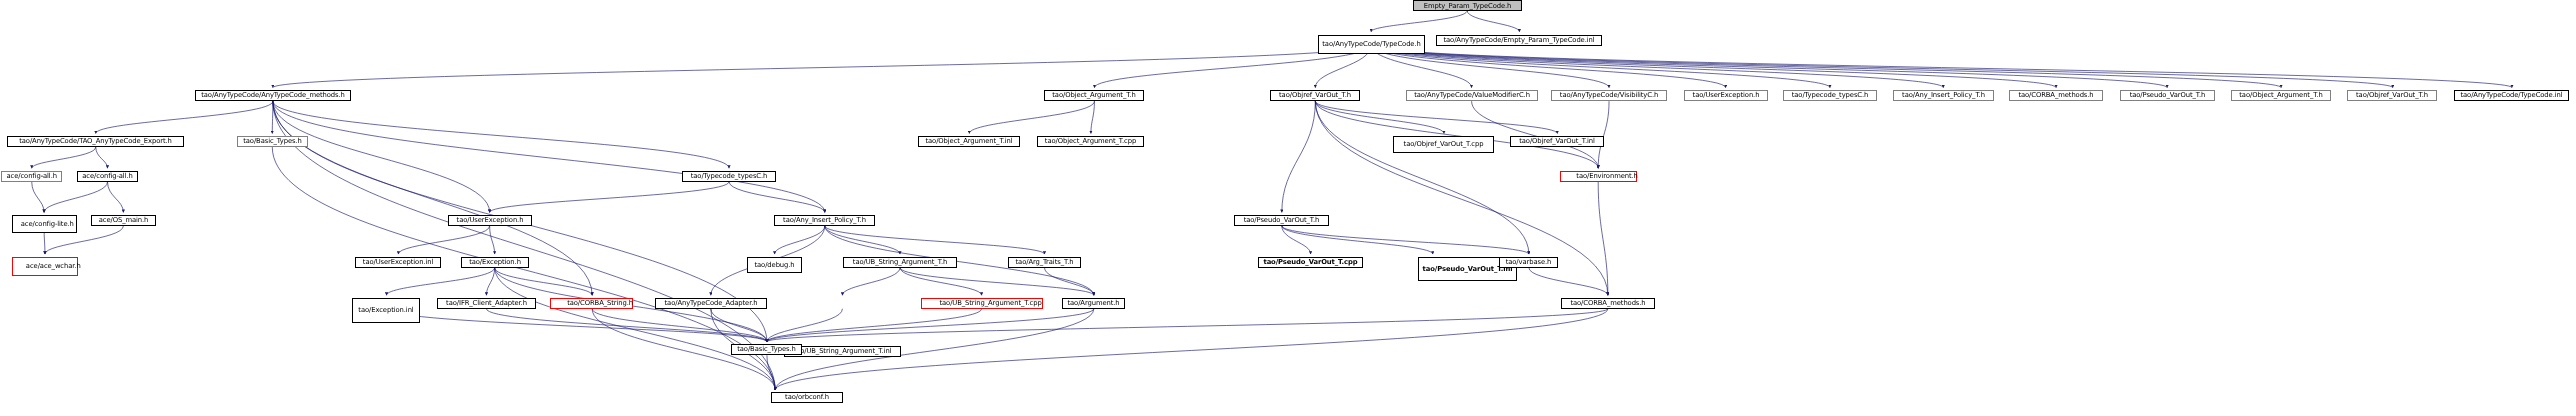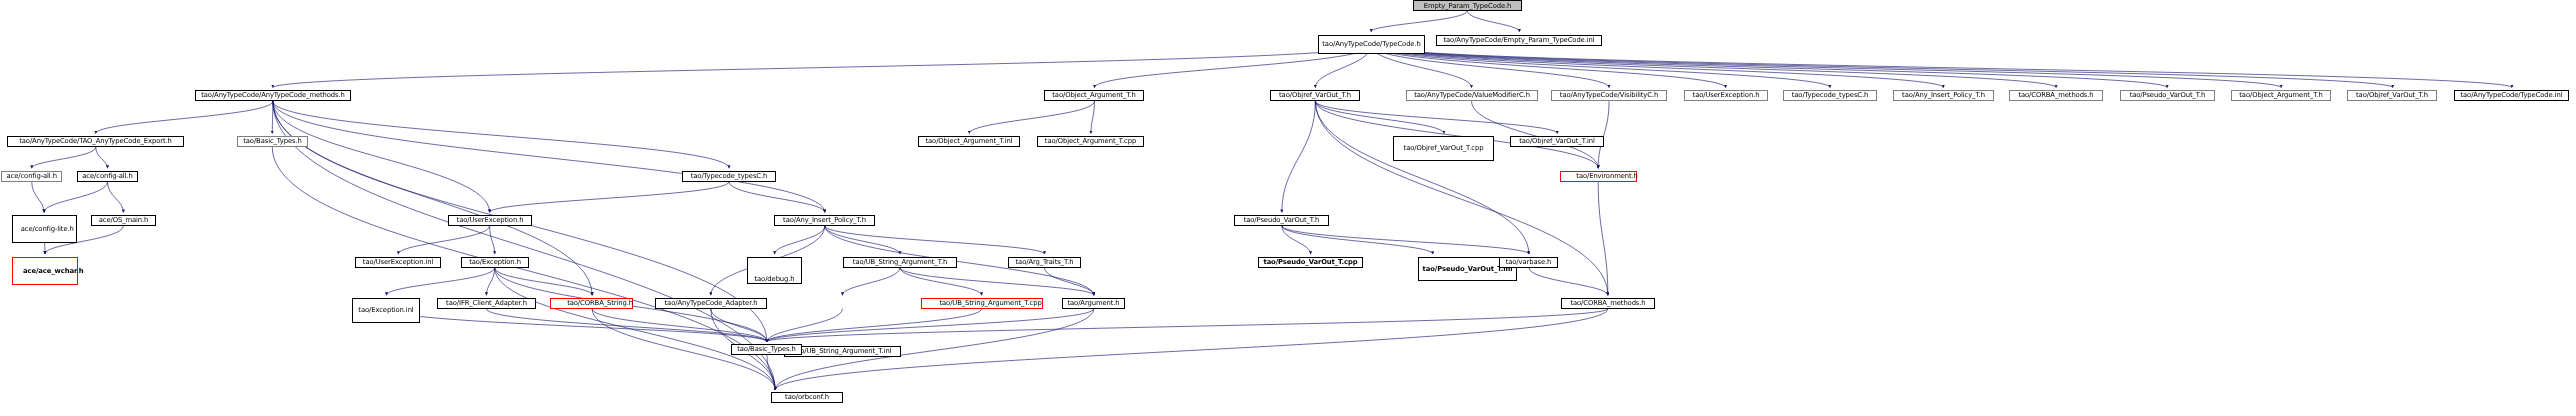--- a/index.html
+++ b/index.html
@@ -176,60 +176,60 @@
       </div>
       <div class="node black" style="left: 682px; top: 171px; width: 94px; height: 10.6px;">
         <span>tao/Typecode_typesC.h</span>
       </div>
       <div class="node black" style="left: 918px; top: 136px; width: 102px; height: 10.6px;">
         <span>tao/Object_Argument_T.inl</span>
       </div>
       <div class="node black" style="left: 1037px; top: 136px; width: 107px; height: 10.6px;">
         <span>tao/Object_Argument_T.cpp</span>
       </div>
-      <div class="node black" style="left: 1393px; top: 136px; width: 101px; height: 25px;">
+      <div class="node black" style="left: 1393px; top: 136px; width: 101px; height: 17px;">
         <span>tao/Objref_VarOut_T.cpp</span>
       </div>
       <div class="node black" style="left: 1510px; top: 136px; width: 94px; height: 10.6px;">
         <span>tao/Objref_VarOut_T.inl</span>
       </div>
       <div class="node " style="left: 1.2px; top: 171px; width: 61px; height: 10.6px;">
         <span>ace/config-all.h</span>
       </div>
       <div class="node black" style="left: 77px; top: 171px; width: 61px; height: 10.6px;">
         <span>ace/config-all.h</span>
       </div>
       <div class="node red" style="left: 1560px; top: 171px; width: 77px; height: 10.6px;">
         <span>tao/Environment.h</span>
       </div>
-      <div class="node black" style="left: 11.7px; top: 215px; width: 65px; height: 28px; padding-left: 9px;">
+      <div class="node black" style="left: 11.7px; top: 215px; width: 65px; height: 18px; padding-left: 9px;">
         <span>ace/config-lite.h</span>
       </div>
       <div class="node black" style="left: 91px; top: 215px; width: 65px; height: 10.6px;">
         <span>ace/OS_main.h</span>
       </div>
       <div class="node black" style="left: 448px; top: 215px; width: 84px; height: 10.6px;">
         <span>tao/UserException.h</span>
       </div>
       <div class="node black" style="left: 774px; top: 215px; width: 101px; height: 10.6px;">
         <span>tao/Any_Insert_Policy_T.h</span>
       </div>
       <div class="node black" style="left: 1234px; top: 215px; width: 95px; height: 10.6px;">
         <span>tao/Pseudo_VarOut_T.h</span>
       </div>
-      <div class="node red" style="left: 11.7px; top: 257px; width: 66px; height: 28px; font-weight: bold;">
+      <div class="node red" style="left: 11.7px; top: 257px; width: 66px; height: 19px;">
         <span>ace/ace_wchar.h</span>
       </div>
       <div class="node black" style="left: 355px; top: 257px; width: 86px; height: 10.6px;">
         <span>tao/UserException.inl</span>
       </div>
       <div class="node black" style="left: 461px; top: 257px; width: 68px; height: 10.6px;">
         <span>tao/Exception.h</span>
       </div>
-      <div class="node black" style="left: 747px; top: 257px; width: 55px; height: 27px; align-items: flex-end;">
+      <div class="node black" style="left: 747px; top: 257px; width: 55px; height: 16px;">
         <span>tao/debug.h</span>
       </div>
       <div class="node black" style="left: 843px; top: 257px; width: 114px; height: 10.6px;">
         <span>tao/UB_String_Argument_T.h</span>
       </div>
       <div class="node black" style="left: 1008px; top: 257px; width: 73px; height: 10.6px;">
         <span>tao/Arg_Traits_T.h</span>
       </div>
       <div class="node black" style="left: 1258px; top: 257px; width: 105px; height: 10.6px; font-weight: bold;">
         <span>tao/Pseudo_VarOut_T.cpp</span>

